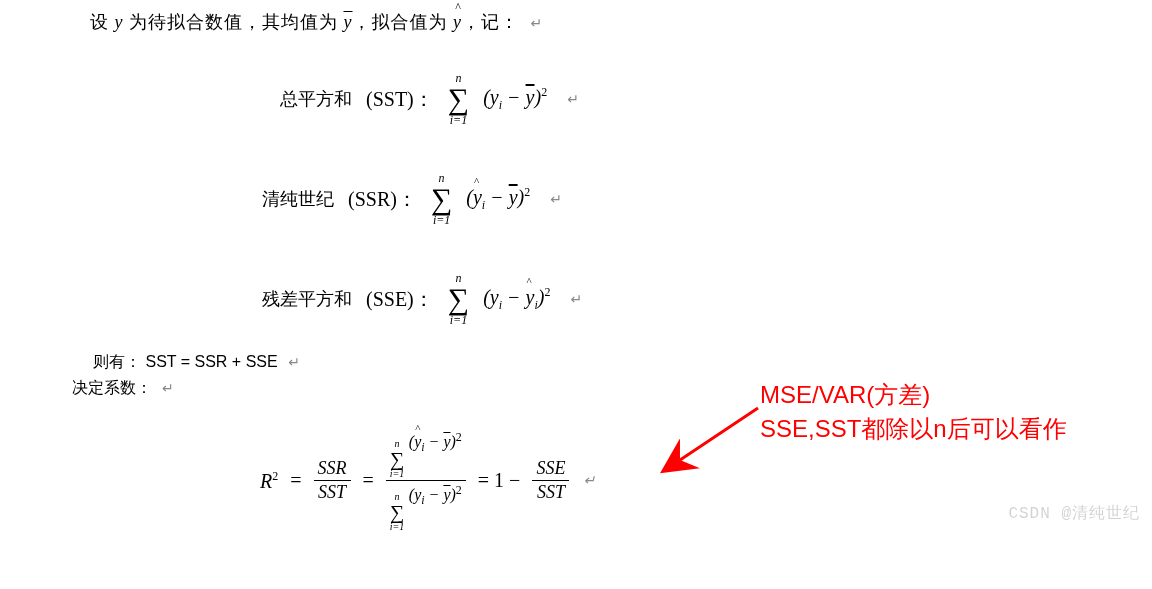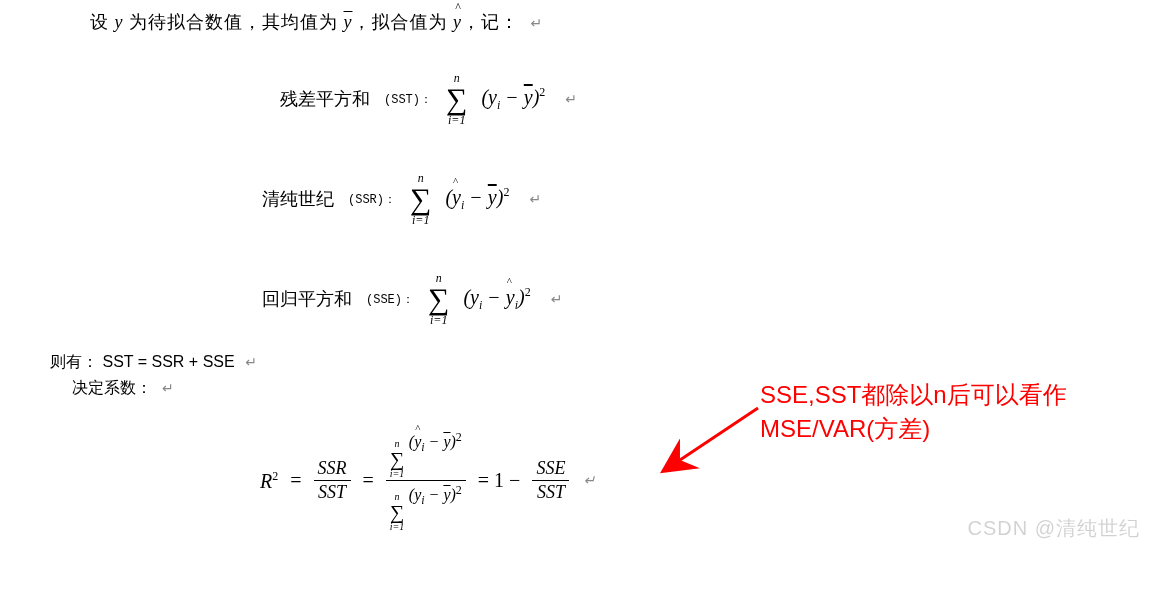--- a/index.html
+++ b/index.html
@@ -36,21 +36,21 @@
   }
 
   .eqrow {
     position: absolute;
     display: flex;
     align-items: center;
     gap: 14px;
     font-size: 18px;
   }
   .eqrow .label { white-space: nowrap; }
-  .eqrow .paren { font-family: Liberation Mono, monospace; font-size: 12px; }
+  .eqrow .paren { font-family: Liberation Serif, serif; font-size: 20px; }
 
   .sum {
     display: inline-flex;
     flex-direction: column;
     align-items: center;
     font-family: "Times New Roman", serif;
     line-height: 1;
   }
   .sum .top { font-size: 12px; font-style: italic; }
   .sum .sig { font-size: 30px; }
@@ -71,21 +71,21 @@
     content: "^";
     position: absolute;
     left: 1px;
     top: -11px;
     font-size: 11px;
     font-style: normal;
   }
   .ret { color: #888; font-size: 14px; margin-left: 6px; }
 
   .note1 { position: absolute; left: 50px; top: 352px; font-size: 16px; font-family: Arial, sans-serif; }
-  .note1 .zh { font-family: "SimSun", serif; }
+  .note1 .zh { font-family: "SimSun", serif; margin-left: 43px; }
   .note2 { position: absolute; left: 50px; top: 378px; font-size: 16px; margin-left: 22px; }
 
   .bigeq {
     position: absolute;
     left: 260px;
     top: 430px;
     display: flex;
     align-items: center;
     font-family: "Times New Roman", serif;
     font-style: italic;
@@ -133,39 +133,39 @@
   }
 
   .arrow {
     position: absolute;
     pointer-events: none;
   }
 
   .watermark {
     position: absolute;
     right: 12px;
-    bottom: 0;
+    bottom: 18px;
     color: rgba(0,0,0,0.18);
-    font-family: Liberation Sans, sans-serif;
-    font-size: 20px;
+    font-family: Liberation Mono, monospace;
+    font-size: 16px;
     letter-spacing: 1px;
   }
 </style>
 </head>
 <body>
 
 <div class="page">
 
   <div class="intro">
     <span>设 <span class="it">y</span> 为待拟合数值，其均值为 <span class="it ov">y</span>，拟合值为 <span class="it hat">y</span>，记：</span>
     <span class="ret">↵</span>
   </div>
 
   <div class="eqrow" style="left:280px; top:72px;">
-    <span class="label">残差平方和</span>
+    <span class="label">总平方和</span>
       <span class="paren">(SST)：</span>
     <span class="sum">
       <span class="top">n</span>
       <span class="sig">∑</span>
       <span class="bot">i=1</span>
     </span>
     <span class="term">(y<span class="sub">i</span> − <span class="ov">y</span>)<span class="sup2">2</span></span>
     <span class="ret">↵</span>
   </div>
 
@@ -175,21 +175,21 @@
     <span class="sum">
       <span class="top">n</span>
       <span class="sig">∑</span>
       <span class="bot">i=1</span>
     </span>
     <span class="term">(<span class="hatc">y</span><span class="sub">i</span> − <span class="ov">y</span>)<span class="sup2">2</span></span>
     <span class="ret">↵</span>
   </div>
 
   <div class="eqrow" style="left:262px; top:272px;">
-    <span class="label">回归平方和</span>
+    <span class="label">残差平方和</span>
       <span class="paren">(SSE)：</span>
     <span class="sum">
       <span class="top">n</span>
       <span class="sig">∑</span>
       <span class="bot">i=1</span>
     </span>
     <span class="term">(y<span class="sub">i</span> − <span class="hatc">y</span><span class="sub">i</span>)<span class="sup2">2</span></span>
     <span class="ret">↵</span>
   </div>
 
@@ -234,22 +234,22 @@
     <span class="eq">= 1 −</span>
     <span class="frac">
       <span class="num">SSE</span>
       <span class="bar"></span>
       <span class="den">SST</span>
     </span>
     <span class="ret">↵</span>
   </div>
 
   <div class="anno">
+    <div>MSE/VAR(方差)</div>
     <div>SSE,SST都除以n后可以看作</div>
-    <div>MSE/VAR(方差)</div>
   </div>
 
   <svg class="arrow" width="1152" height="589">
     <defs>
       <marker id="ah" markerWidth="12" markerHeight="12" refX="10" refY="6" orient="auto">
         <path d="M0,0 L12,6 L0,12 L4,6 Z" fill="#ff0000"></path>
       </marker>
     </defs>
     <line x1="758" y1="408" x2="665" y2="470" stroke="#ff0000" stroke-width="3" marker-end="url(#ah)"></line>
   </svg>

